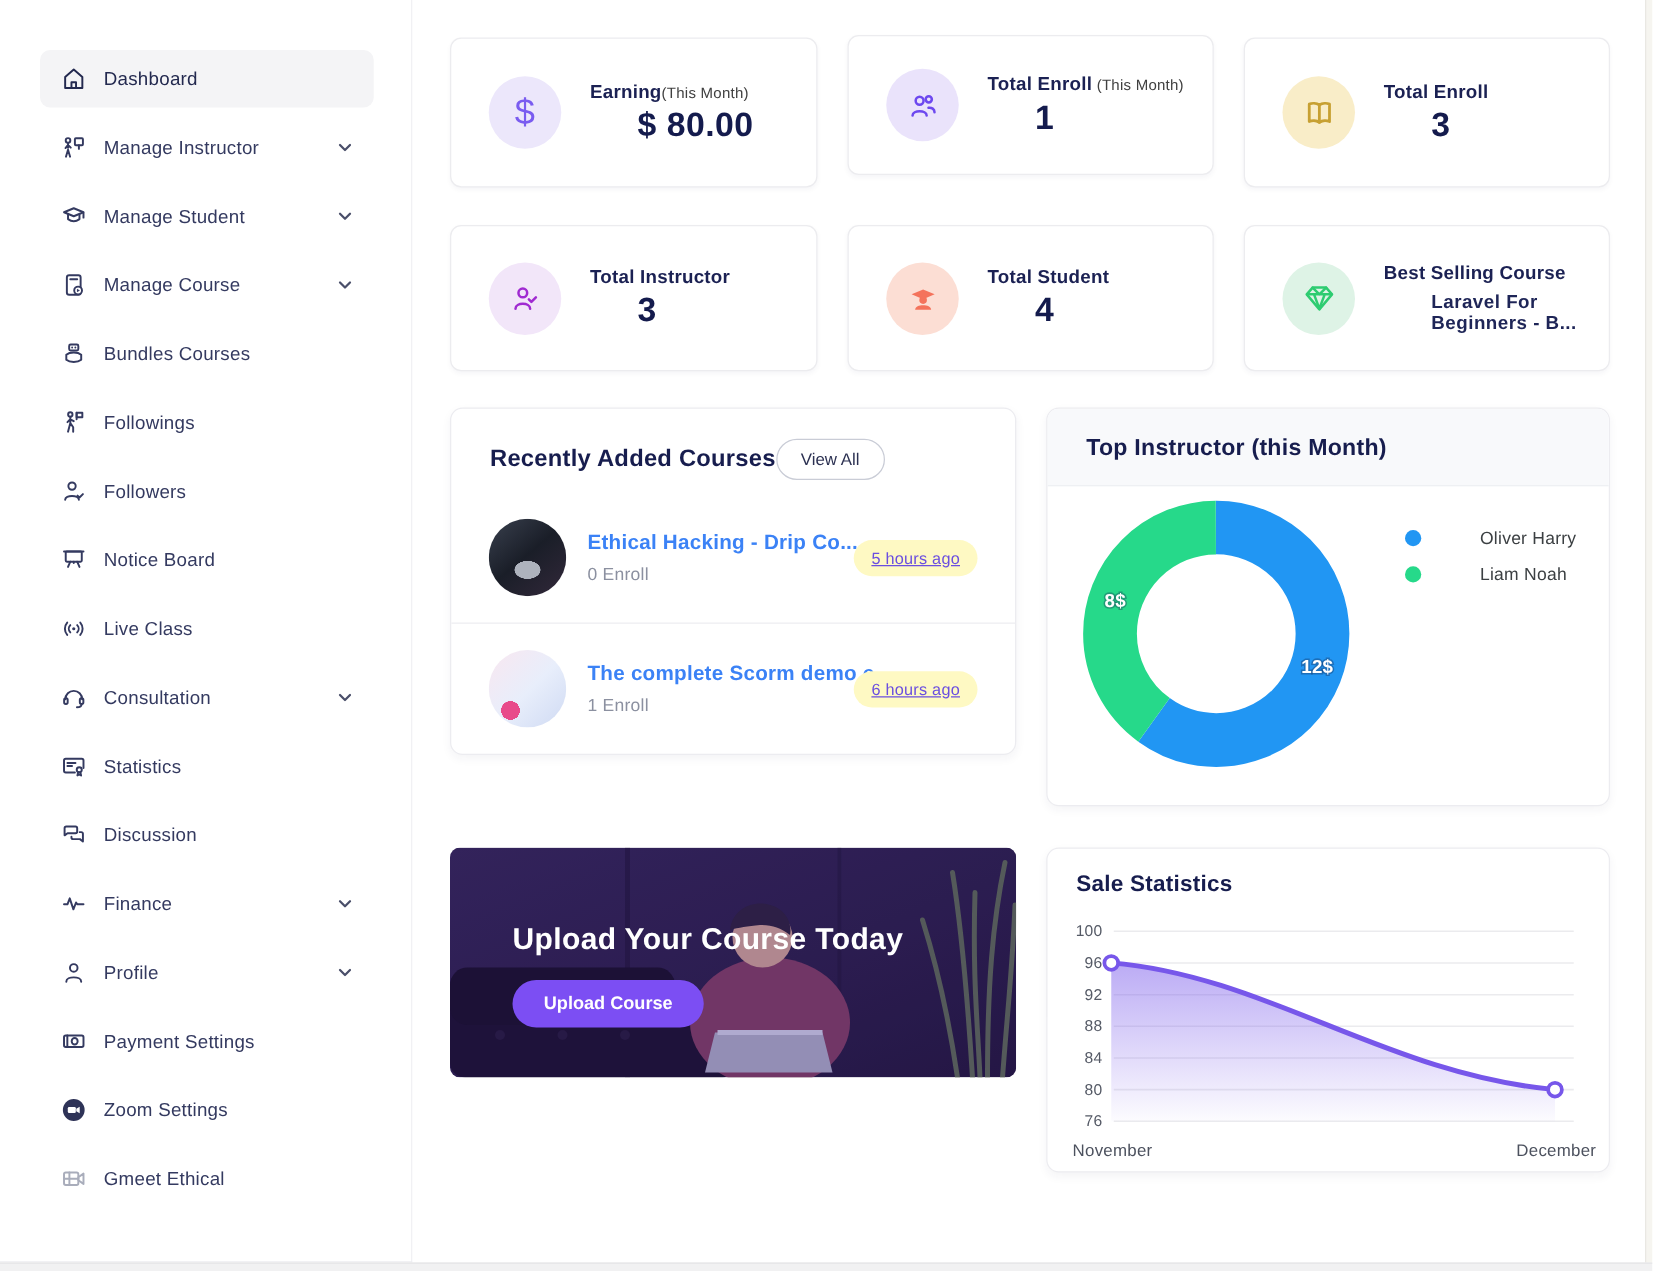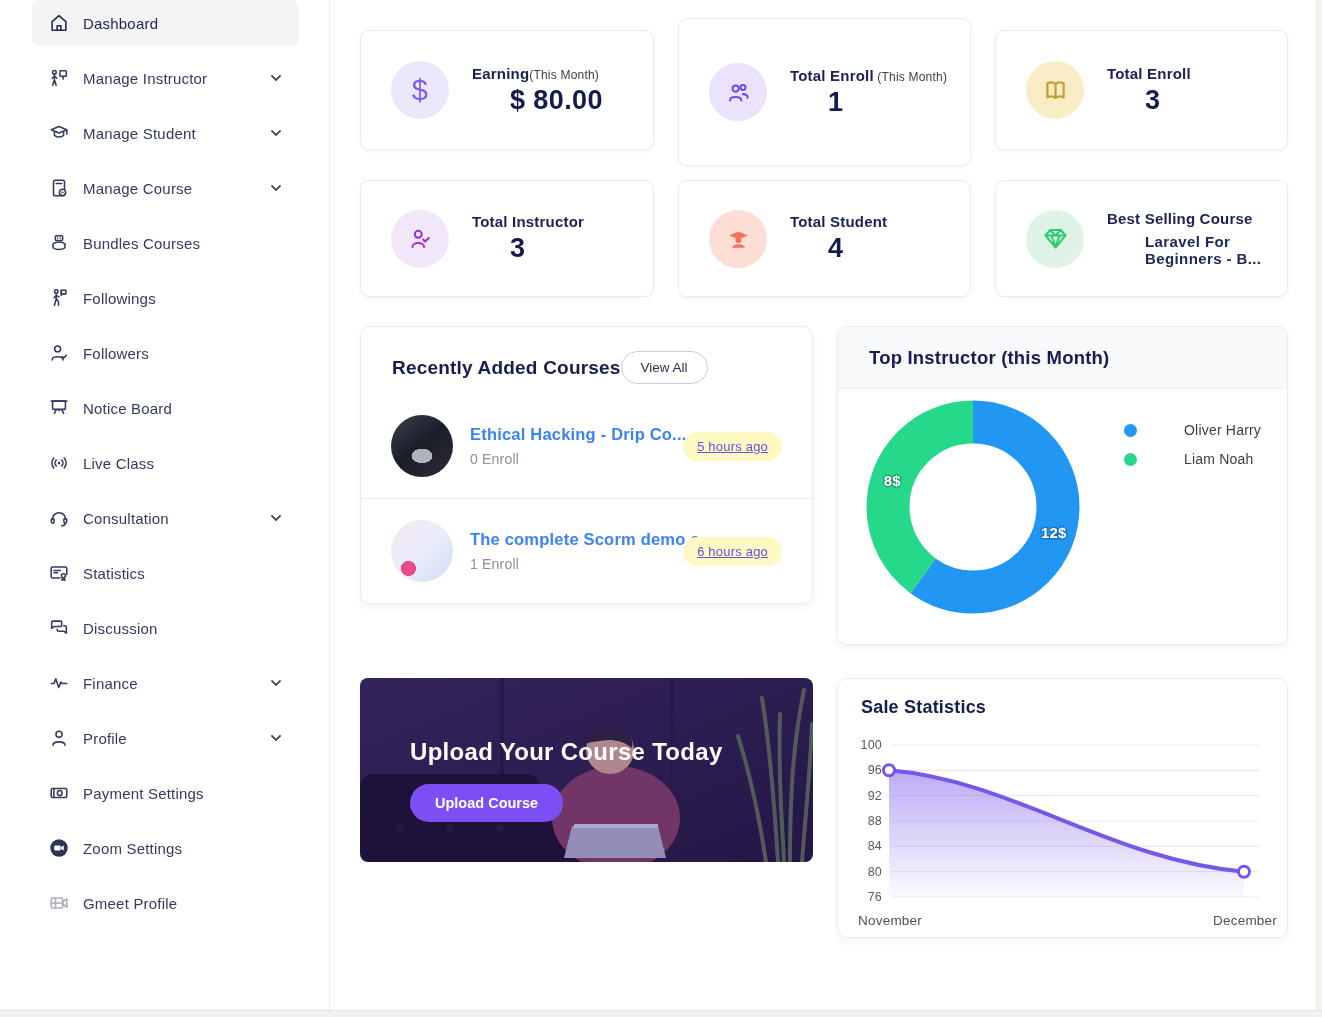--- a/index.html
+++ b/index.html
@@ -8,21 +8,21 @@
     font-family: "Liberation Sans", sans-serif;
     background:#ffffff; color:#1b2150; overflow:hidden; position:relative;
     letter-spacing:.2px;
   }
   
   .vscroll { position:absolute; right:0; top:0; width:6px; height:1010px; background:#f6f5f0; border-left:1px solid #e9e8e3; }
   .hscroll { position:absolute; left:0; bottom:0; width:1322px; height:7px; background:#f1f1f2; border-top:1px solid #e4e4e6; }
 
   
   .sidebar { position:absolute; left:0; top:0; width:330px; height:1010px; background:#fff;
-             border-right:1px solid #ededf1; border-bottom:1px solid #ededf1; }
+             border-right:1px solid #ededf1; border-bottom:1px solid #ededf1; padding-top:40px; }
   .side-item { display:flex; align-items:center; height:46px; margin:0 30px 9px 32px; padding:0 16px;
                border-radius:8px; cursor:pointer; color:#343a60; }
   .side-item.active { background:#f4f4f6; color:#23294f; }
   .s-icon { width:22px; height:22px; flex:0 0 22px; display:flex; align-items:center; justify-content:center; }
   .s-icon svg { width:22px; height:22px; stroke:currentColor; fill:none; stroke-width:1.7;
                 stroke-linecap:round; stroke-linejoin:round; }
   .s-icon.muted-icon { color:#a9adbb; }
   .s-label { font-size:15px; font-weight:500; margin-left:13px; flex:1; white-space:nowrap; }
   .s-chev { width:14px; height:14px; color:#4a4f6a; }
   .s-chev svg { width:14px; height:14px; stroke:currentColor; fill:none; stroke-width:1.8; stroke-linecap:round; stroke-linejoin:round; }
@@ -290,38 +290,38 @@
   </div>
 
   <div class="side-item">
     <span class="s-icon muted-icon">
         <svg viewBox="0 0 24 24">
           <rect x="3.5" y="6.5" width="12.5" height="11" rx="1.5"></rect>
           <path d="M16 10.7l4.5-3.2v9l-4.5-3.2z"></path>
           <path d="M8.2 6.5v11M3.5 12h12.5"></path>
         </svg>
       </span>
-    <span class="s-label">Gmeet Profile</span>
+    <span class="s-label">Gmeet Ethical</span>
   </div>
 
 </nav>
 
 <main class="main">
 
   <div class="stat-card" style="left:30px;top:30px;width:294px;height:120px">
     <div class="stat-icon" style="background: rgb(236, 231, 251); color: rgb(122, 92, 240);">
         <span class="dollar-glyph">$</span>
       </div>
     <div class="stat-text">
       <div class="stat-label"><b>Earning</b><span class="stat-sub">(This Month)</span></div>
       <div class="stat-value">$ 80.00</div>
     </div>
   </div>
 
-  <div class="stat-card" style="left:348px;top:18px;width:293px;height:148px">
+  <div class="stat-card" style="left:348px;top:28px;width:293px;height:112px">
     <div class="stat-icon" style="background: rgb(234, 227, 251); color: rgb(109, 72, 239);">
       <svg viewBox="0 0 24 24">
           <circle cx="9.5" cy="8.5" r="2.8"></circle>
           <path d="M4.5 19c0-4 10-4 10 0"></path>
           <circle cx="16" cy="7.5" r="2.2"></circle>
           <path d="M15.8 13.5c2.3-.3 4.3.9 4.3 3.2"></path>
         </svg>
     </div>
     <div class="stat-text">
       <div class="stat-label"><b>Total Enroll</b><span class="stat-sub"> (This Month)</span></div>

